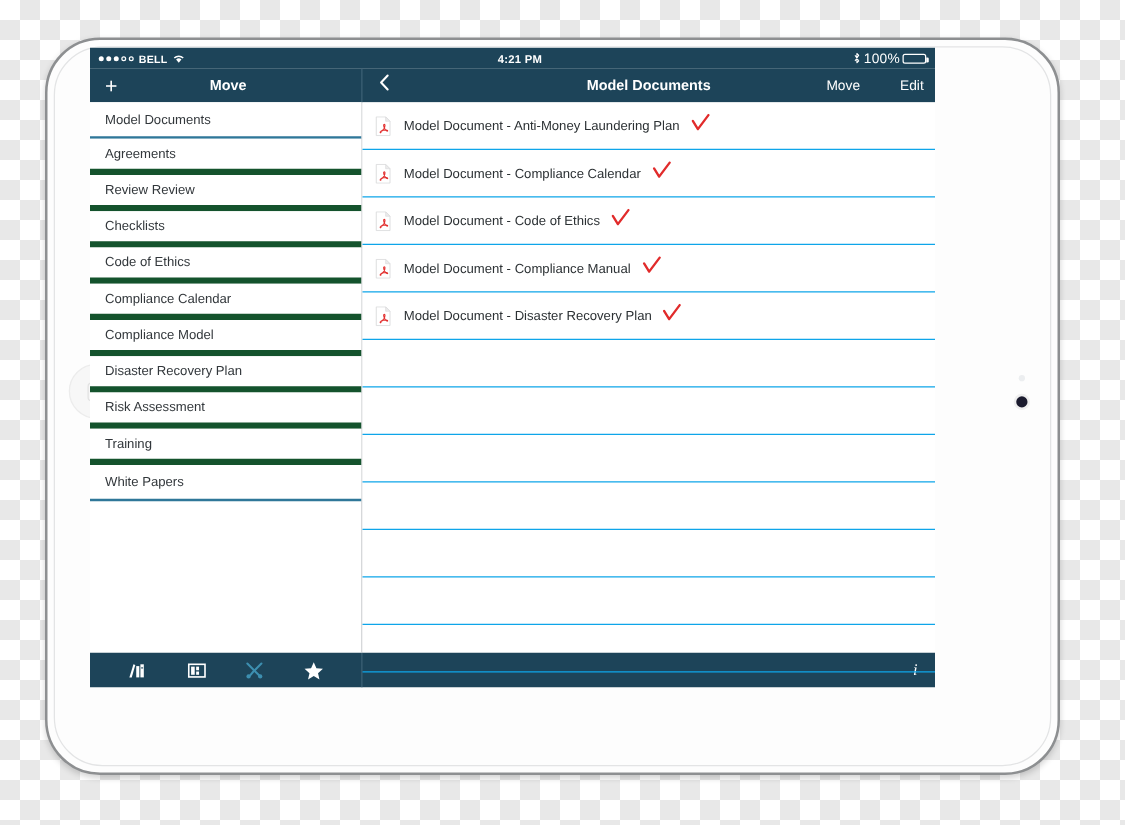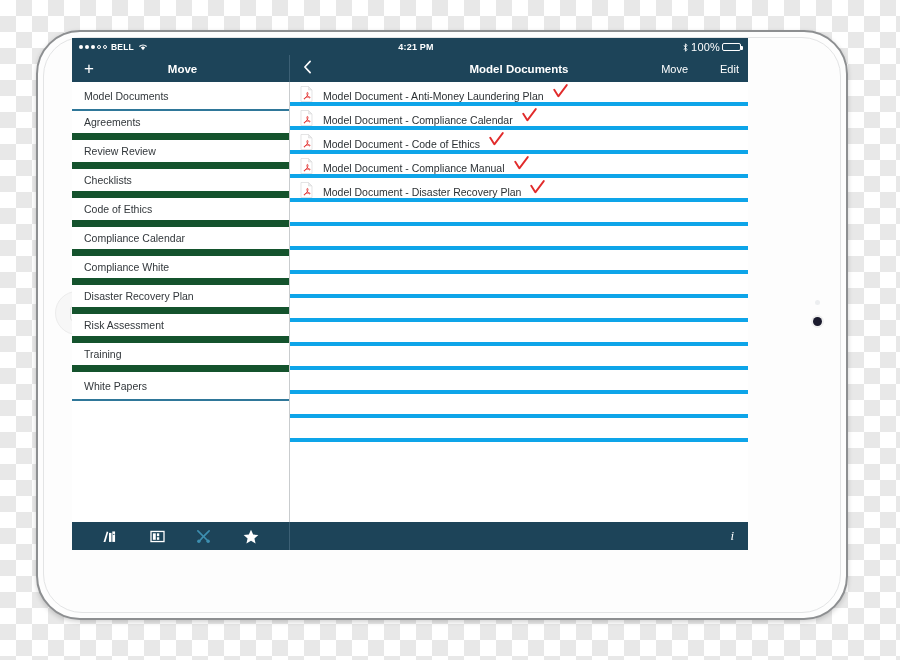--- a/index.html
+++ b/index.html
@@ -237,40 +237,40 @@
     box-sizing: border-box;
     position: relative;
   }
   .side-item {
     height: 29px;
     display: flex;
     align-items: center;
     padding-left: 12px;
     font-size: 10.5px;
     color: #32373b;
-    border-bottom: 7px solid #14532d;
+    border-bottom: 5px solid #14532d;
     box-sizing: border-box;
     cursor: pointer;
     background: #ffffff;
   }
   .side-item.selected { border-bottom: 2.4px solid #2f7799; }
   .side-item.last-group { border-bottom: 2.4px solid #2f7799; }
 
   
   #doc-list {
     flex: 1;
     background: #ffffff;
     position: relative;
   }
   .doc-row {
-    height: 24px;
-    display: flex;
-    align-items: flex-end;
+    height: 38px;
+    display: flex;
+    align-items: center;
     padding-left: 10px;
-    border-bottom: 4px solid #0ea5e9;
+    border-bottom: 1px solid #0ea5e9;
     box-sizing: border-box;
     cursor: pointer;
     position: relative;
   }
   .doc-row.empty { cursor: default; }
   .pdf-icon {
     width: 13px;
     height: 16px;
     flex: 0 0 auto;
     margin-right: 10px;
@@ -399,21 +399,21 @@
         <div class="side-item">
           <span>Checklists</span>
         </div>
         <div class="side-item">
           <span>Code of Ethics</span>
         </div>
         <div class="side-item">
           <span>Compliance Calendar</span>
         </div>
         <div class="side-item">
-          <span>Compliance White</span>
+          <span>Compliance Model</span>
         </div>
         <div class="side-item">
           <span>Disaster Recovery Plan</span>
         </div>
         <div class="side-item">
           <span>Risk Assessment</span>
         </div>
         <div class="side-item">
           <span>Training</span>
         </div>

